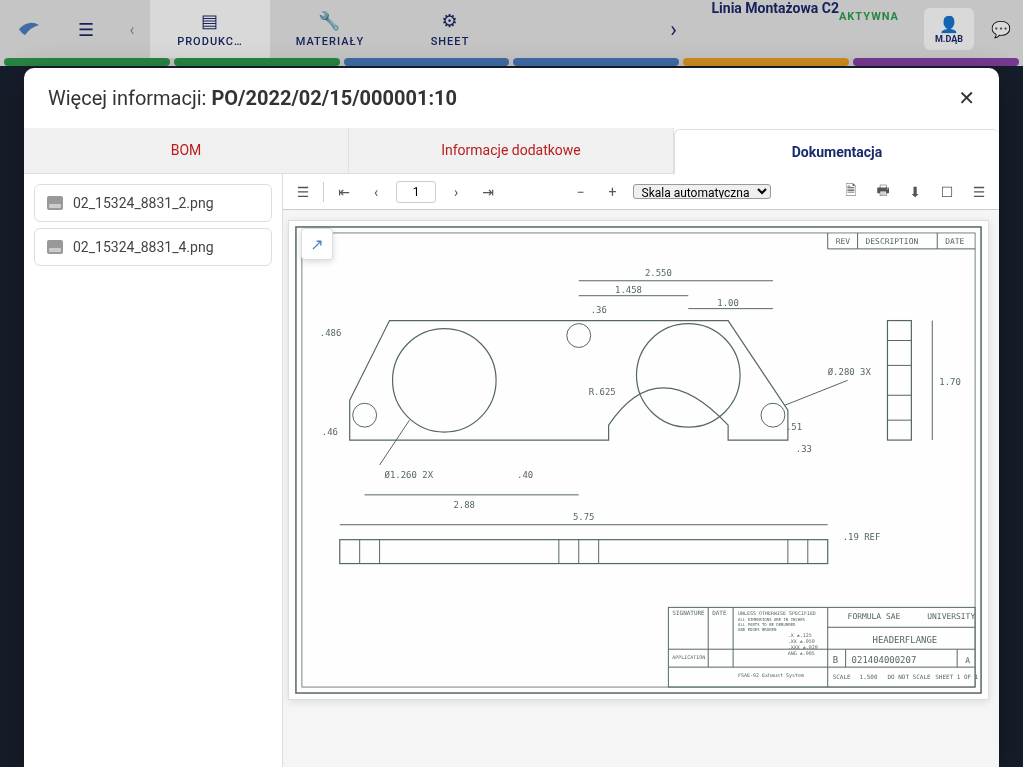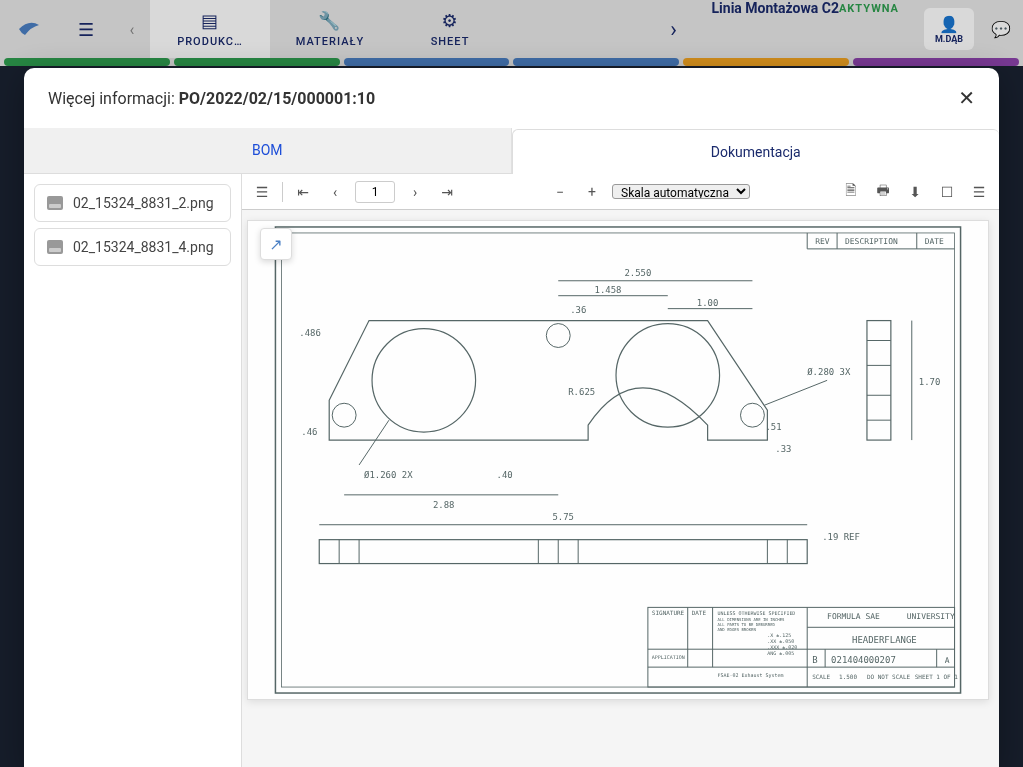--- a/index.html
+++ b/index.html
@@ -9,44 +9,44 @@
 .topbar-logo { width: 58px; display: flex; align-items: center; justify-content: center; color: #4a7fc4; }
 .topbar-menu { width: 56px; display: flex; align-items: center; justify-content: center; color: #1a2a6c; font-size: 18px; }
 .topbar-arrow { width: 36px; display: flex; align-items: center; justify-content: center; color: #888; }
 .topbar-tabs { display: flex; flex: 1; align-items: stretch; }
 .topbar-tab { min-width: 120px; display: flex; flex-direction: column; align-items: center; justify-content: center; color: #1a2a6c; font-size: 11px; letter-spacing: 1px; font-weight: 500; padding: 0 10px; }
 .topbar-tab.active { background: #fff; }
 .topbar-tab .ticon { font-size: 18px; margin-bottom: 4px; }
 .topbar-arrow-right { width: 36px; display: flex; align-items: center; justify-content: center; color: #1a2a6c; font-size: 22px; }
 .topbar-line { display: flex; justify-content: center; padding: 0 20px; }
 .topbar-line-name { color: #1a2a6c; font-weight: 700; font-size: 14px; }
-.topbar-line-status { color: #2e9e4f; font-weight: 700; font-size: 11px; letter-spacing: 1px; margin-top: 2px; }
+.topbar-line-status { color: #2e9e4f; font-weight: 700; font-size: 11px; letter-spacing: 1px; margin-top: 10px; }
 .topbar-user { background: #fff; border-radius: 6px; margin: 8px 5px; width: 50px; display: flex; flex-direction: column; align-items: center; justify-content: center; color: #1a2a6c; font-size: 9px; font-weight: 700; }
 .topbar-user .uicon { font-size: 16px; }
 .topbar-chat { width: 44px; display: flex; align-items: center; justify-content: center; color: #1a2a6c; }
 
 .stripe { height: 8px; display: flex; gap: 4px; padding: 0 4px; background: #e8e8e8; }
 .stripe div { flex: 1; border-radius: 4px; }
 .stripe .s1 { background: #2e9e4f; } .stripe .s2 { background: #2e9e4f; } .stripe .s3 { background: #4a7fc4; }
 .stripe .s4 { background: #4a7fc4; } .stripe .s5 { background: #f5a623; } .stripe .s6 { background: #8e44ad; }
 
 .overlay { position: absolute; inset: 0; background: rgba(0,0,0,0.15); z-index: 10; }
 .modal { position: absolute; top: 68px; left: 24px; right: 24px; bottom: 0; background: #fff; border-radius: 10px 10px 0 0; box-shadow: 0 8px 32px rgba(0,0,0,0.3); display: flex; flex-direction: column; overflow: hidden; z-index: 20; }
 .modal-header { display: flex; align-items: center; padding: 18px 24px; }
-.modal-title { font-size: 16px; color: #333; }
+.modal-title { font-size: 20px; color: #333; }
 .modal-title b { font-weight: 700; }
 .modal-close { margin-left: auto; font-size: 20px; color: #333; cursor: pointer; }
 
 .tabs { display: flex; }
-.tab { flex: 1; text-align: center; padding: 14px; font-size: 14px; background: #f0f0f0; color: #1d4ed8; border-right: 1px solid #e0e0e0; cursor: pointer; }
-.tab.active { background: #fff; color: #1a2a6c; font-weight: 400; border: 1px solid #ddd; border-bottom: none; border-radius: 6px 6px 0 0; position: relative; top: 1px; }
+.tab { flex: 1; text-align: center; padding: 14px; font-size: 14px; background: #f0f0f0; color: #b91c1c; border-right: 1px solid #e0e0e0; cursor: pointer; }
+.tab.active { background: #fff; color: #1a2a6c; font-weight: 700; border: 1px solid #ddd; border-bottom: none; border-radius: 6px 6px 0 0; position: relative; top: 1px; }
 .tab:last-child { border-right: none; }
 
 .content { flex: 1; display: flex; border-top: 1px solid #ddd; }
-.sidebar { width: 218px; border-right: 1px solid #ddd; padding: 10px; display: flex; flex-direction: column; gap: 6px; }
+.sidebar { width: 259px; border-right: 1px solid #ddd; padding: 10px; display: flex; flex-direction: column; gap: 6px; }
 .file-item { display: flex; align-items: center; gap: 10px; padding: 10px 12px; border: 1px solid #ddd; border-radius: 6px; font-size: 14px; color: #444; cursor: pointer; }
 .file-item.active { border-color: #4a7fc4; color: #1a2a6c; background: #f5f8fd; }
 .file-item .fi-icon { width: 16px; height: 14px; background: #999; border-radius: 2px; position: relative; }
 .file-item.active .fi-icon { background: #4a7fc4; }
 .file-item .fi-icon::after { content: ""; position: absolute; bottom: 2px; left: 2px; right: 2px; height: 4px; background: #fff; border-radius: 1px; opacity: 0.5; }
 
 .viewer { flex: 1; display: flex; flex-direction: column; }
 .toolbar { height: 36px; border-bottom: 1px solid #ccc; display: flex; align-items: center; padding: 0 8px; gap: 8px; color: #555; font-size: 14px; }
 .toolbar .tb-btn { width: 24px; height: 24px; display: flex; align-items: center; justify-content: center; cursor: pointer; }
 .toolbar .page-input { width: 40px; height: 22px; text-align: center; border: 1px solid #ccc; border-radius: 3px; font-size: 12px; }
@@ -110,20 +110,21 @@
 
 <div class="modal">
   <div class="modal-header">
     <div class="modal-title">
       <span>Więcej informacji: </span><b>PO/2022/02/15/000001:10</b>
     </div>
     <div class="modal-close">✕</div>
   </div>
   <div class="tabs">
     <div class="tab">BOM</div>
+    <div class="tab">Informacje dodatkowe</div>
     <div class="tab active">Dokumentacja</div>
   </div>
   <div class="content">
     <div class="sidebar">
       <div class="file-item">
           <span class="fi-icon"></span>
           <span>02_15324_8831_2.png</span>
         </div>
       <div class="file-item">
           <span class="fi-icon"></span>

